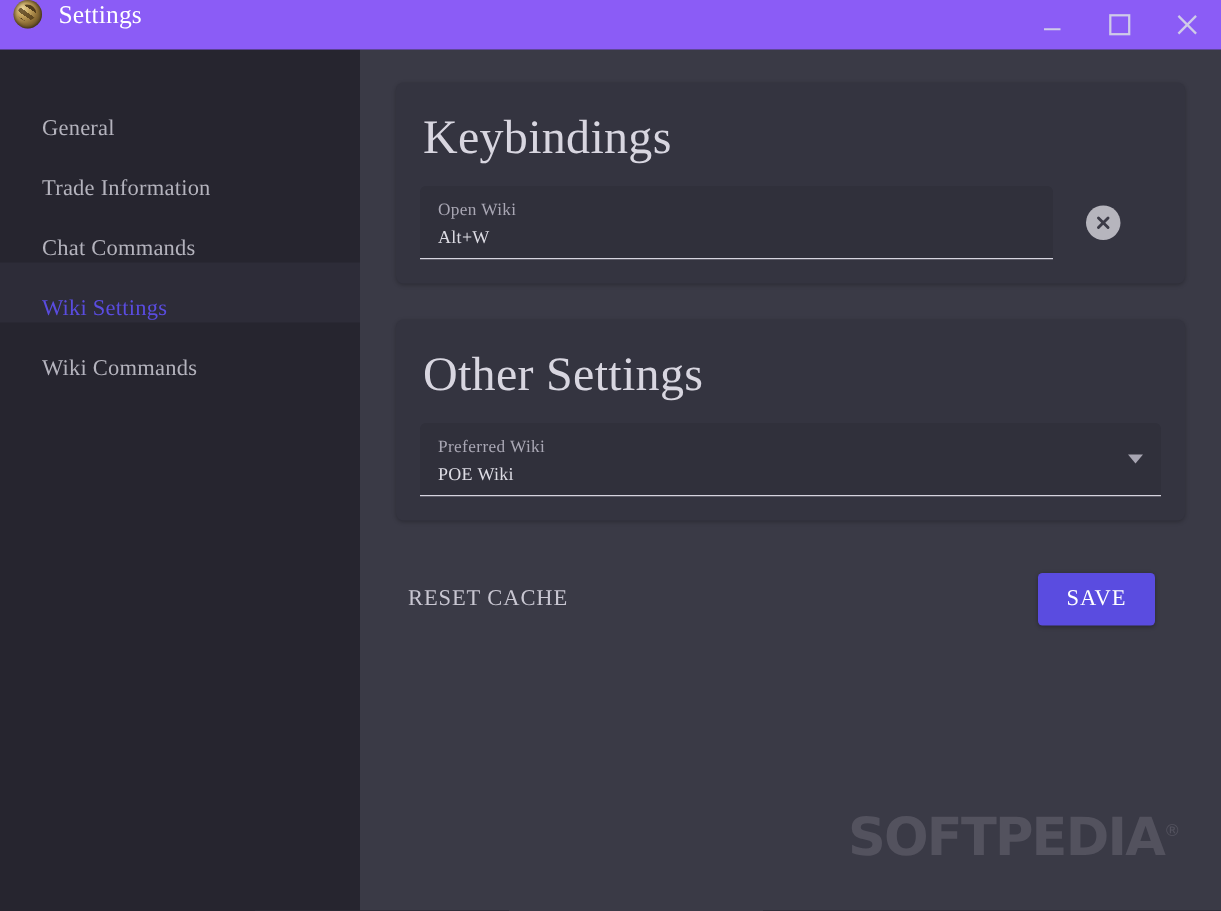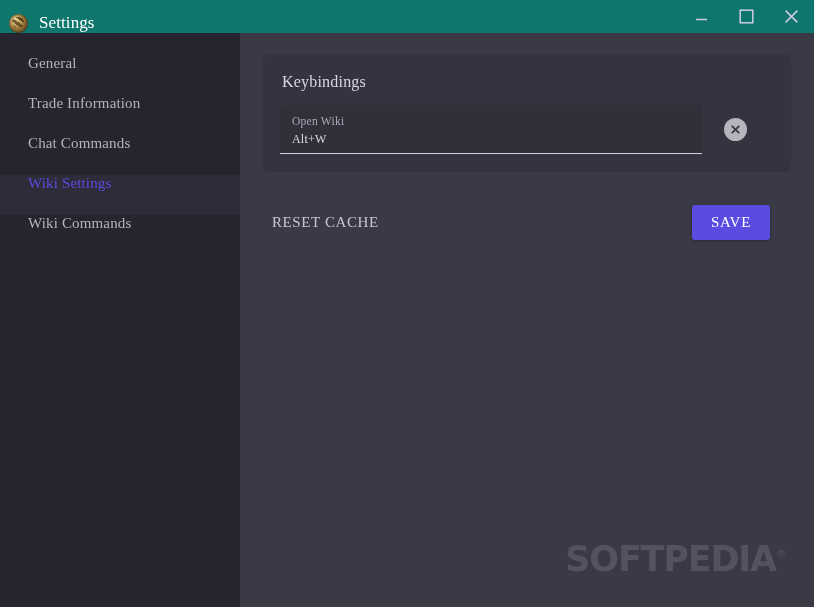--- a/index.html
+++ b/index.html
@@ -19,23 +19,23 @@
     height: 607px;
     display: flex;
     flex-direction: column;
     background: #2a2a34;
   }
 
   
   .titlebar {
     height: 33px;
     min-height: 33px;
-    background: #0f766e;
-    display: flex;
-    align-items: flex-end;
+    background: #8b5cf6;
+    display: flex;
+    align-items: flex-start;
     padding-left: 9px;
     position: relative;
     z-index: 5;
   }
   .app-icon {
     width: 19px;
     height: 19px;
     border-radius: 50%;
     flex: 0 0 auto;
     background:
@@ -86,21 +86,21 @@
   
   .sidebar {
     width: 240px;
     min-width: 240px;
     background: #26252f;
     padding-top: 22px;
   }
   .nav-item {
     height: 40px;
     display: flex;
-    align-items: flex-start;
+    align-items: flex-end;
     padding-left: 28px;
     font-size: 15px;
     color: #b4b3bd;
     letter-spacing: .15px;
     user-select: none;
   }
   .nav-item.active {
     background: #2d2c38;
     color: #5a4ce0;
   }
@@ -115,21 +115,21 @@
   }
 
   .card {
     background: #343440;
     border-radius: 5px;
     padding: 18px 16px 16px 16px;
     margin-bottom: 24px;
     box-shadow: 0 1px 3px rgba(0,0,0,.25);
   }
   .card-title {
-    font-size: 16px;
+    font-size: 32px;
     color: #d8d6e0;
     letter-spacing: .2px;
     margin-bottom: 14px;
     padding-left: 2px;
     font-weight: normal;
   }
 
   .field-row {
     display: flex;
     align-items: center;
@@ -291,20 +291,31 @@
           </div>
           <div class="clear-btn">
             <svg width="13" height="13" viewBox="0 0 13 13" aria-hidden="true">
               <line x1="3.3" y1="3.3" x2="9.7" y2="9.7" stroke="#3c3b47" stroke-width="1.9" stroke-linecap="round"></line>
               <line x1="9.7" y1="3.3" x2="3.3" y2="9.7" stroke="#3c3b47" stroke-width="1.9" stroke-linecap="round"></line>
             </svg>
           </div>
         </div>
       </section>
 
+      <section class="card">
+        <h2 class="card-title">Other Settings</h2>
+
+        <div class="field-row">
+          <div class="field with-caret">
+            <div class="field-label">Preferred Wiki</div>
+            <div class="field-value">POE Wiki</div>
+            <span class="caret"></span>
+          </div>
+        </div>
+      </section>
 
       <div class="actions">
         <span class="reset-link">RESET CACHE</span>
         <button class="save-btn">SAVE</button>
       </div>
 
       <div class="watermark">
         <span>SOFTPEDIA</span><sup>®</sup>
       </div>
 

